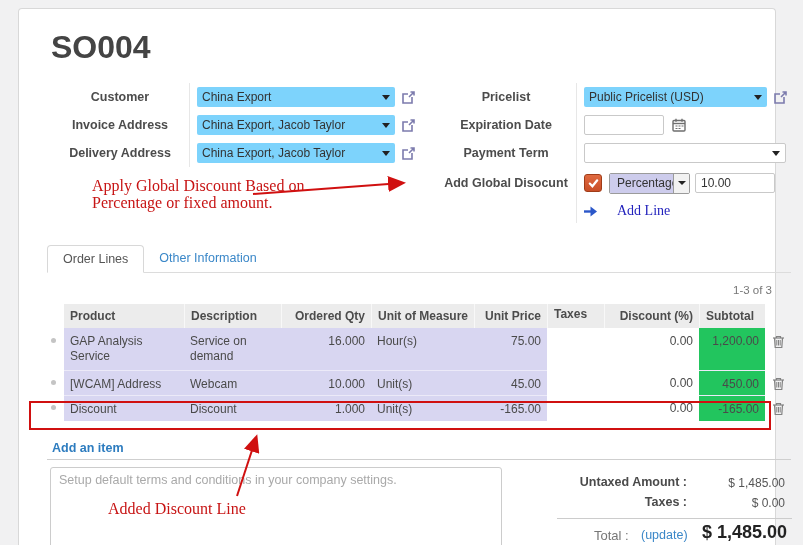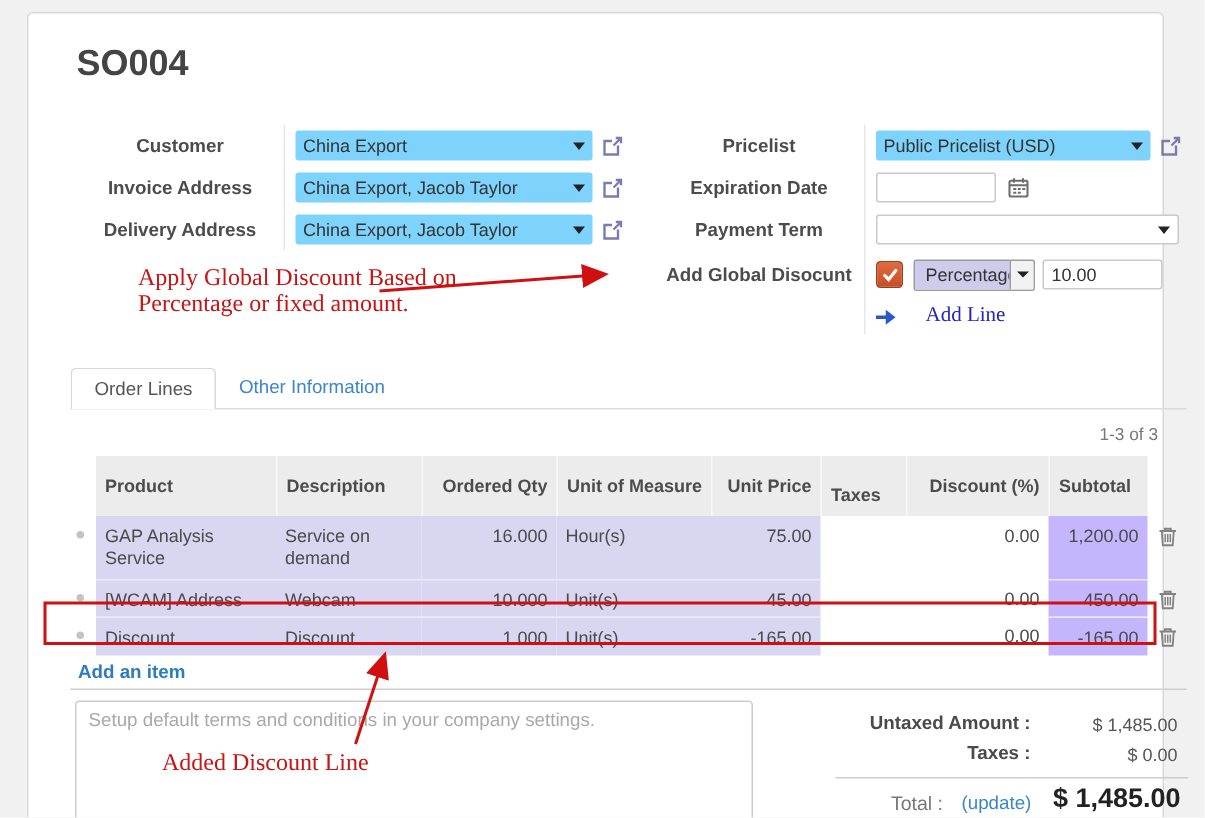--- a/index.html
+++ b/index.html
@@ -4,21 +4,21 @@
 <style>
   * { margin:0; padding:0; box-sizing:border-box; }
   html,body { width:803px; height:545px; }
   body { font-family:"Liberation Sans","DejaVu Sans",sans-serif; background:#f1f1f2; overflow:hidden; }
   #page { position:relative; width:803px; height:545px; background:#f1f1f2; }
 
   .sheet { position:absolute; left:18px; top:8px; width:758px; height:537px;
            background:#fff; border:1px solid #d8d8d8; border-bottom:none;
            border-radius:4px 4px 0 0; }
 
-  .title { position:absolute; left:32px; top:20px; font-size:24px; font-weight:bold; color:#444; }
+  .title { position:absolute; left:32px; top:20px; font-size:32px; font-weight:bold; color:#444; }
 
   
   .fgroup { position:absolute; top:74px; }
   .fgroup.gleft { left:32px; width:380px; }
   .fgroup.gright { left:417px; width:360px; }
   .frow { display:flex; height:28px; align-items:center; }
   .frow.tall { height:32px; }
   .frow.short { height:24px; }
   .flabel { font-size:12.5px; font-weight:bold; color:#4c4c4c;text-align:center; }
   .gleft .flabel { width:138px; }
@@ -51,32 +51,32 @@
   .tab { height:28px; line-height:27px; padding:0 15px; font-size:12.5px; }
   .tab.active { background:#fff; border:1px solid #d8d8d8; border-bottom:1px solid #fff;
                 border-radius:4px 4px 0 0; color:#555; position:relative; z-index:3; }
   .tab.link { color:#3a87c8; }
   .pager { position:absolute; left:603px; top:275px; width:150px; text-align:right;
            font-size:11.5px; color:#777; }
 
   
   .tbl { position:absolute; left:28px; top:295px; width:744px; font-size:12px; color:#4a4a4a; }
   .trow { display:flex; width:744px; }
-  .hrow { height:40px; }
+  .hrow { height:24px; }
   .hc { background:#ececec; font-weight:bold; color:#4c4c4c; display:flex; align-items:center;
         padding:0 6px; border-left:1px solid #f8f8f8; }
   .hc.first { border-left:none; }
   .hc.low { align-items:flex-end; padding-bottom:7px; }
   .bc { display:flex; align-items:flex-start; padding:6px 6px 0 6px; line-height:15px; }
   .num { justify-content:flex-end; text-align:right; }
   .col-gutter { width:17px; } .col-product { width:120px; } .col-desc { width:97px; }
   .col-qty { width:90px; } .col-uom { width:103px; } .col-price { width:73px; }
   .col-tax { width:57px; } .col-disc { width:95px; } .col-sub { width:66px; } .col-trash { width:26px; }
   .lav { background:#d8d6f1; }
-  .sub { background:#c4b5fd;text-align:right; }
+  .sub { background:#22c55e;text-align:right; }
   .r1 { height:42px; } .r2 { height:25px; } .r3 { height:26px; }
   .r2 .lav, .r2 .sub, .r3 .lav, .r3 .sub { border-top:1px solid #eceaf8; }
   .gut { padding:0; position:relative; }
   .dot { position:absolute; left:4px; top:10px; width:5px; height:5px; border-radius:50%; background:#c4c4c4; }
   .trashc { justify-content:center; padding-top:7px; }
   .additem { position:absolute; left:33px; top:432px; font-size:12.5px; font-weight:bold; color:#2d7cbf; cursor:pointer; }
 
   .footline { position:absolute; left:28px; top:450px; width:744px; border-top:1px solid #cfcfcf; }
 
   .notes { position:absolute; left:31px; top:458px; width:452px; height:84px; border:1px solid #ccc;

